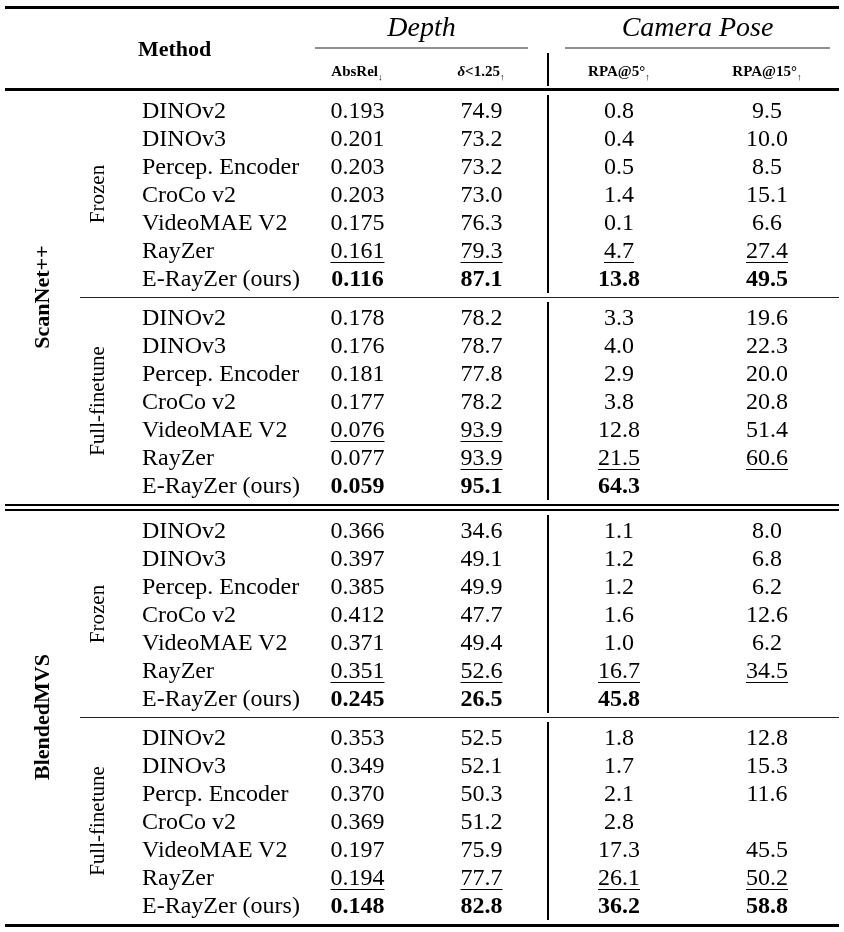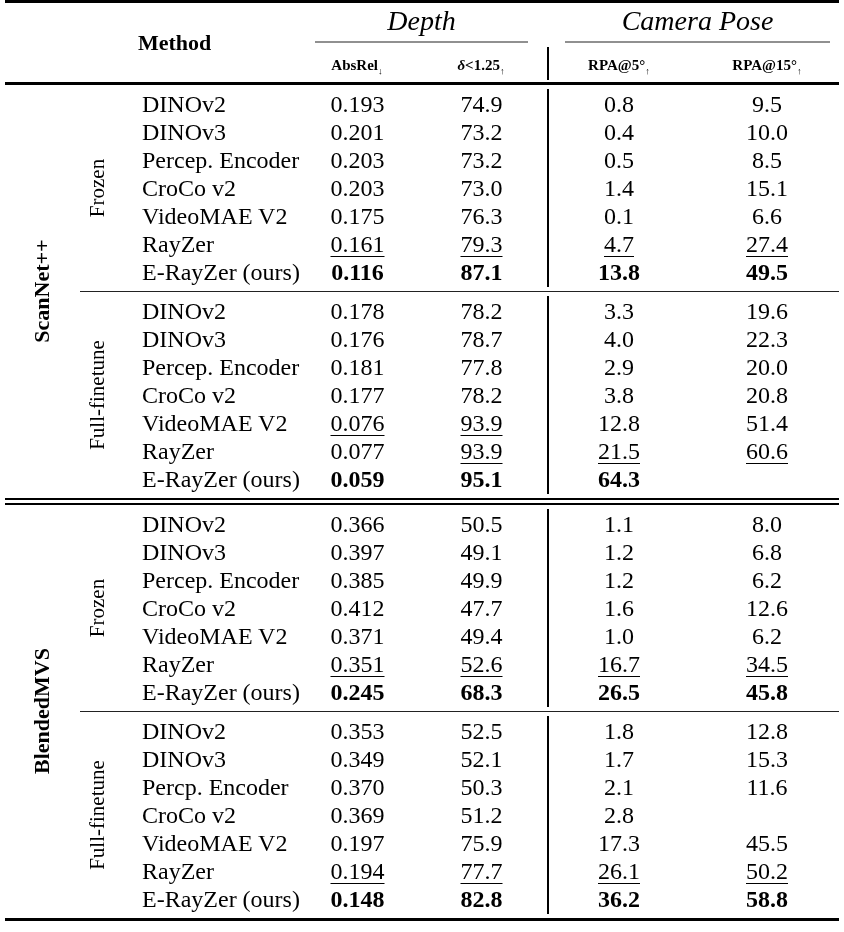--- a/index.html
+++ b/index.html
@@ -1,21 +1,21 @@
 <!DOCTYPE html>
 <html><head>
 <meta charset="utf-8">
 <style>
   html,body { margin:0; padding:0; }
   body {
     width:844px; height:932px; background:#ffffff; color:#000;
     font-family:"Liberation Serif","DejaVu Serif",serif;
     overflow:hidden; position:relative;
   }
-  .paper-table { position:relative; width:844px; }
+  .paper-table { position:relative; width:844px; padding-top:6px; }
 
   
   .rule { margin:0 5px; background:#000; }
   .rule.thick { height:3px; }
   .rule.head { height:2.5px; }
   .group-rule { height:1.2px; background:#222; margin-left:80px; margin-right:5px; }
   .double-rule { height:3px; border-top:2.2px solid #000; border-bottom:2.2px solid #000; margin:0 5px; }
 
   
   .header { position:relative; height:79px; }
@@ -197,21 +197,21 @@
       </div>
       <div class="double-rule"></div>
       <div class="block">
         <div class="dataset-label">BlendedMVS</div>
         <div class="group">
           <div class="setting-label">Frozen</div>
           <div class="vdiv"></div>
           <div class="row">
             <div class="method">DINOv2</div>
             <div class="val"><span>0.366</span></div>
-            <div class="val"><span>50.5</span></div>
+            <div class="val"><span>34.6</span></div>
             <div class="val"><span>1.1</span></div>
             <div class="val"><span>8.0</span></div>
           </div>
           <div class="row">
             <div class="method">DINOv3</div>
             <div class="val"><span>0.397</span></div>
             <div class="val"><span>49.1</span></div>
             <div class="val"><span>1.2</span></div>
             <div class="val"><span>6.8</span></div>
           </div>
@@ -239,21 +239,20 @@
           <div class="row">
             <div class="method">RayZer</div>
             <div class="val"><span class="u">0.351</span></div>
             <div class="val"><span class="u">52.6</span></div>
             <div class="val"><span class="u">16.7</span></div>
             <div class="val"><span class="u">34.5</span></div>
           </div>
           <div class="row">
             <div class="method">E-RayZer (ours)</div>
             <div class="val"><span class="b">0.245</span></div>
-            <div class="val"><span class="b">68.3</span></div>
             <div class="val"><span class="b">26.5</span></div>
             <div class="val"><span class="b">45.8</span></div>
           </div>
         </div>
         <div class="group-rule"></div>
         <div class="group">
           <div class="setting-label">Full-finetune</div>
           <div class="vdiv"></div>
           <div class="row">
             <div class="method">DINOv2</div>

